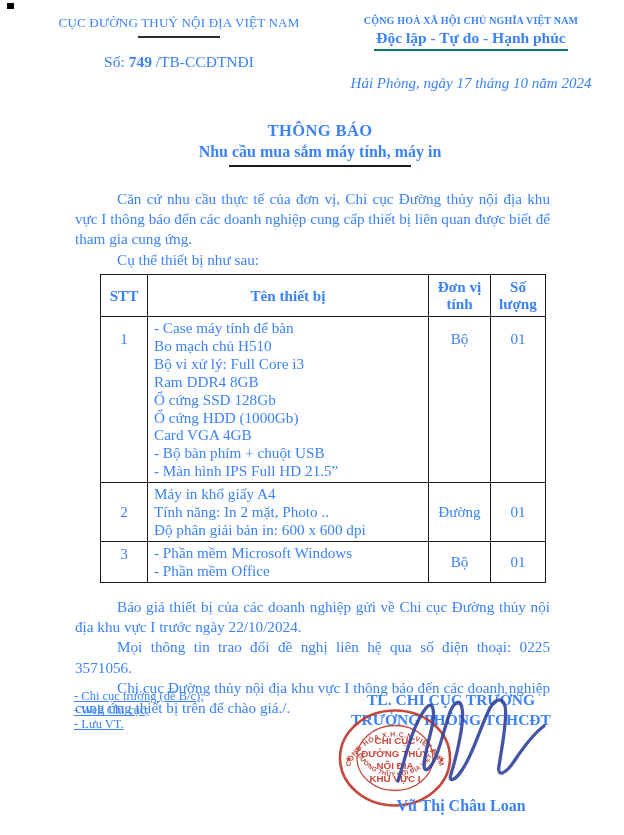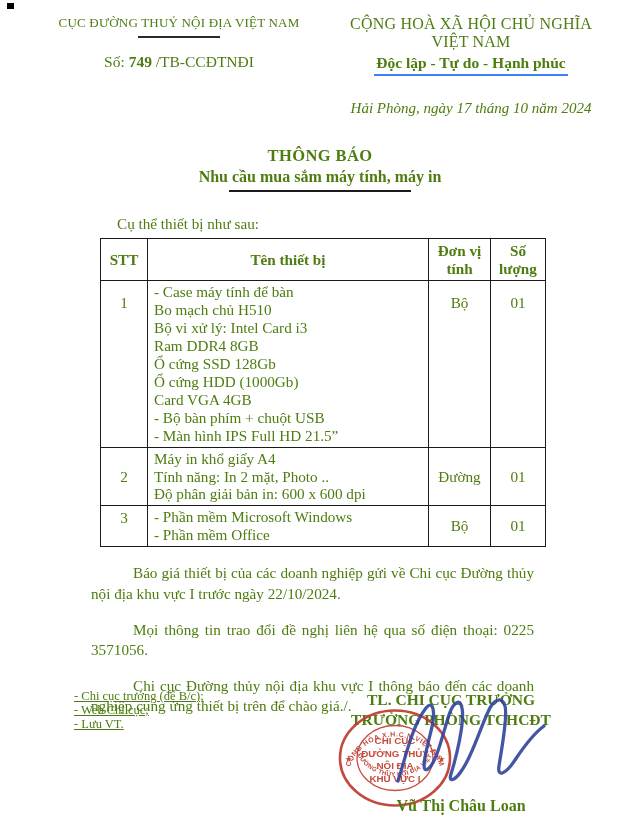--- a/index.html
+++ b/index.html
@@ -1,37 +1,37 @@
 <!DOCTYPE html>
 <html><head>
 <meta charset="utf-8">
 <style>
   html,body{margin:0;padding:0;background:#fff;}
   .page{
     position:relative;
     width:624px;height:835px;
     background:#ffffff;
     font-family:"Liberation Serif", serif;
-    color:#4d7c0f;
+    color:#3b82f6;
     overflow:hidden;
   }
   .scan-artifact{position:absolute;left:7px;top:3px;width:7px;height:6px;background:#000;}
 
   
   .header{display:flex;padding:15px 14px 0 26px;}
   .header-left{width:306px;text-align:center;}
   .header-right{flex:1;text-align:center;}
   .org-parent{font-size:13px;letter-spacing:.2px;}
   .org-name{font-size:14.5px;font-weight:bold;margin-top:2px;}
   .org-rule{width:82px;height:2px;background:#2a2a2a;margin:5px auto 0;}
   .doc-number{margin-top:15px;font-size:15.5px;}
   .doc-number b{font-weight:bold;}
-  .motto-head{font-size:16px;font-weight:normal;letter-spacing:.2px;}
+  .motto-head{font-size:10px;font-weight:bold;letter-spacing:.2px;}
   .motto{display:inline-block;font-size:15.5px;font-weight:bold;margin-top:3px;
-         border-bottom:2px solid #3b82f6;padding:0 2px 2px;}
+         border-bottom:2px solid #0f766e;padding:0 2px 2px;}
   .date-line{margin-top:24px;font-size:15px;font-style:italic;}
 
   
   .title-block{text-align:center;margin-top:29px;transform:translateX(8px);}
   .doc-title{font-size:16.5px;font-weight:bold;letter-spacing:.4px;}
   .doc-subtitle{font-size:16px;font-weight:bold;margin-top:2px;}
   .title-rule{width:182px;height:2px;background:#1b1b1d;margin:4px auto 0;}
 
   
   .body-text{margin:22px 74px 0 75px;font-size:15.2px;line-height:1.33;text-align:justify;}
@@ -41,21 +41,21 @@
   table.equip{border-collapse:collapse;margin:4px 0 0 100px;table-layout:fixed;
               font-size:15.2px;line-height:1.18;padding-left:28px;}
   table.equip th,table.equip td{border:1.5px solid #1a1a1a;}
   table.equip th{font-weight:bold;text-align:center;padding:3px 4px;line-height:1.15;}
   td.c-stt,td.c-unit,td.c-qty{text-align:center;vertical-align:middle;padding:2px 2px;}
   td.top{vertical-align:top;padding-top:13px;}
   td.c-dev{padding:2px 6px 2px 6px;vertical-align:top;}
   .dev-line{white-space:nowrap;}
 
   .closing-text{margin:14px 74px 0 75px;font-size:15.2px;line-height:1.33;text-align:justify;}
-  .closing-text p{margin:16px;text-indent:42px;}
+  .closing-text p{margin:0;text-indent:42px;}
 
   
   .sign-block{position:absolute;left:320px;top:672px;width:262px;text-align:center;
               font-size:15.5px;font-weight:bold;line-height:1.3;margin-top:18px;}
   .recipients{position:absolute;left:74px;top:682px;font-size:14.5px;}
   .recipients-label{font-weight:bold;font-style:italic;}
   .recipients-list{margin-top:8px;font-size:12.5px;line-height:1.1;text-decoration:underline;}
   .stamp-svg{position:absolute;left:336px;top:707px;opacity:.92;}
   .sig-svg{position:absolute;left:378px;top:686px;}
   .signer-name{position:absolute;left:345px;top:797px;width:232px;text-align:center;
@@ -84,20 +84,21 @@
     </div>
   </div>
 
   <div class="title-block">
     <div class="doc-title">THÔNG BÁO</div>
     <div class="doc-subtitle">Nhu cầu mua sắm máy tính, máy in</div>
     <div class="title-rule"></div>
   </div>
 
   <div class="body-text">
+    <p>Căn cứ nhu cầu thực tế của đơn vị, Chi cục Đường thủy nội địa khu vực I thông báo đến các doanh nghiệp cung cấp thiết bị liên quan được biết để tham gia cung ứng.</p>
     <p>Cụ thể thiết bị như sau:</p>
   </div>
 
   <table class="equip">
     <colgroup>
         <col style="width:47px">
         <col style="width:281px">
         <col style="width:62px">
         <col style="width:55px">
       </colgroup>
@@ -108,21 +109,21 @@
         <th>Đơn vị tính</th>
         <th>Số lượng</th>
       </tr>
     </thead>
     <tbody>
       <tr>
         <td class="c-stt top">1</td>
         <td class="c-dev">
           <div class="dev-line">- Case máy tính để bàn</div>
           <div class="dev-line">Bo mạch chủ H510</div>
-          <div class="dev-line">Bộ vi xử lý: Intel Card i3</div>
+          <div class="dev-line">Bộ vi xử lý: Full Core i3</div>
           <div class="dev-line">Ram DDR4 8GB</div>
           <div class="dev-line">Ổ cứng SSD 128Gb</div>
           <div class="dev-line">Ổ cứng HDD (1000Gb)</div>
           <div class="dev-line">Card VGA 4GB</div>
           <div class="dev-line">- Bộ bàn phím + chuột USB</div>
           <div class="dev-line">- Màn hình IPS Full HD 21.5”</div>
         </td>
         <td class="c-unit top">Bộ</td>
         <td class="c-qty top">01</td>
       </tr>

